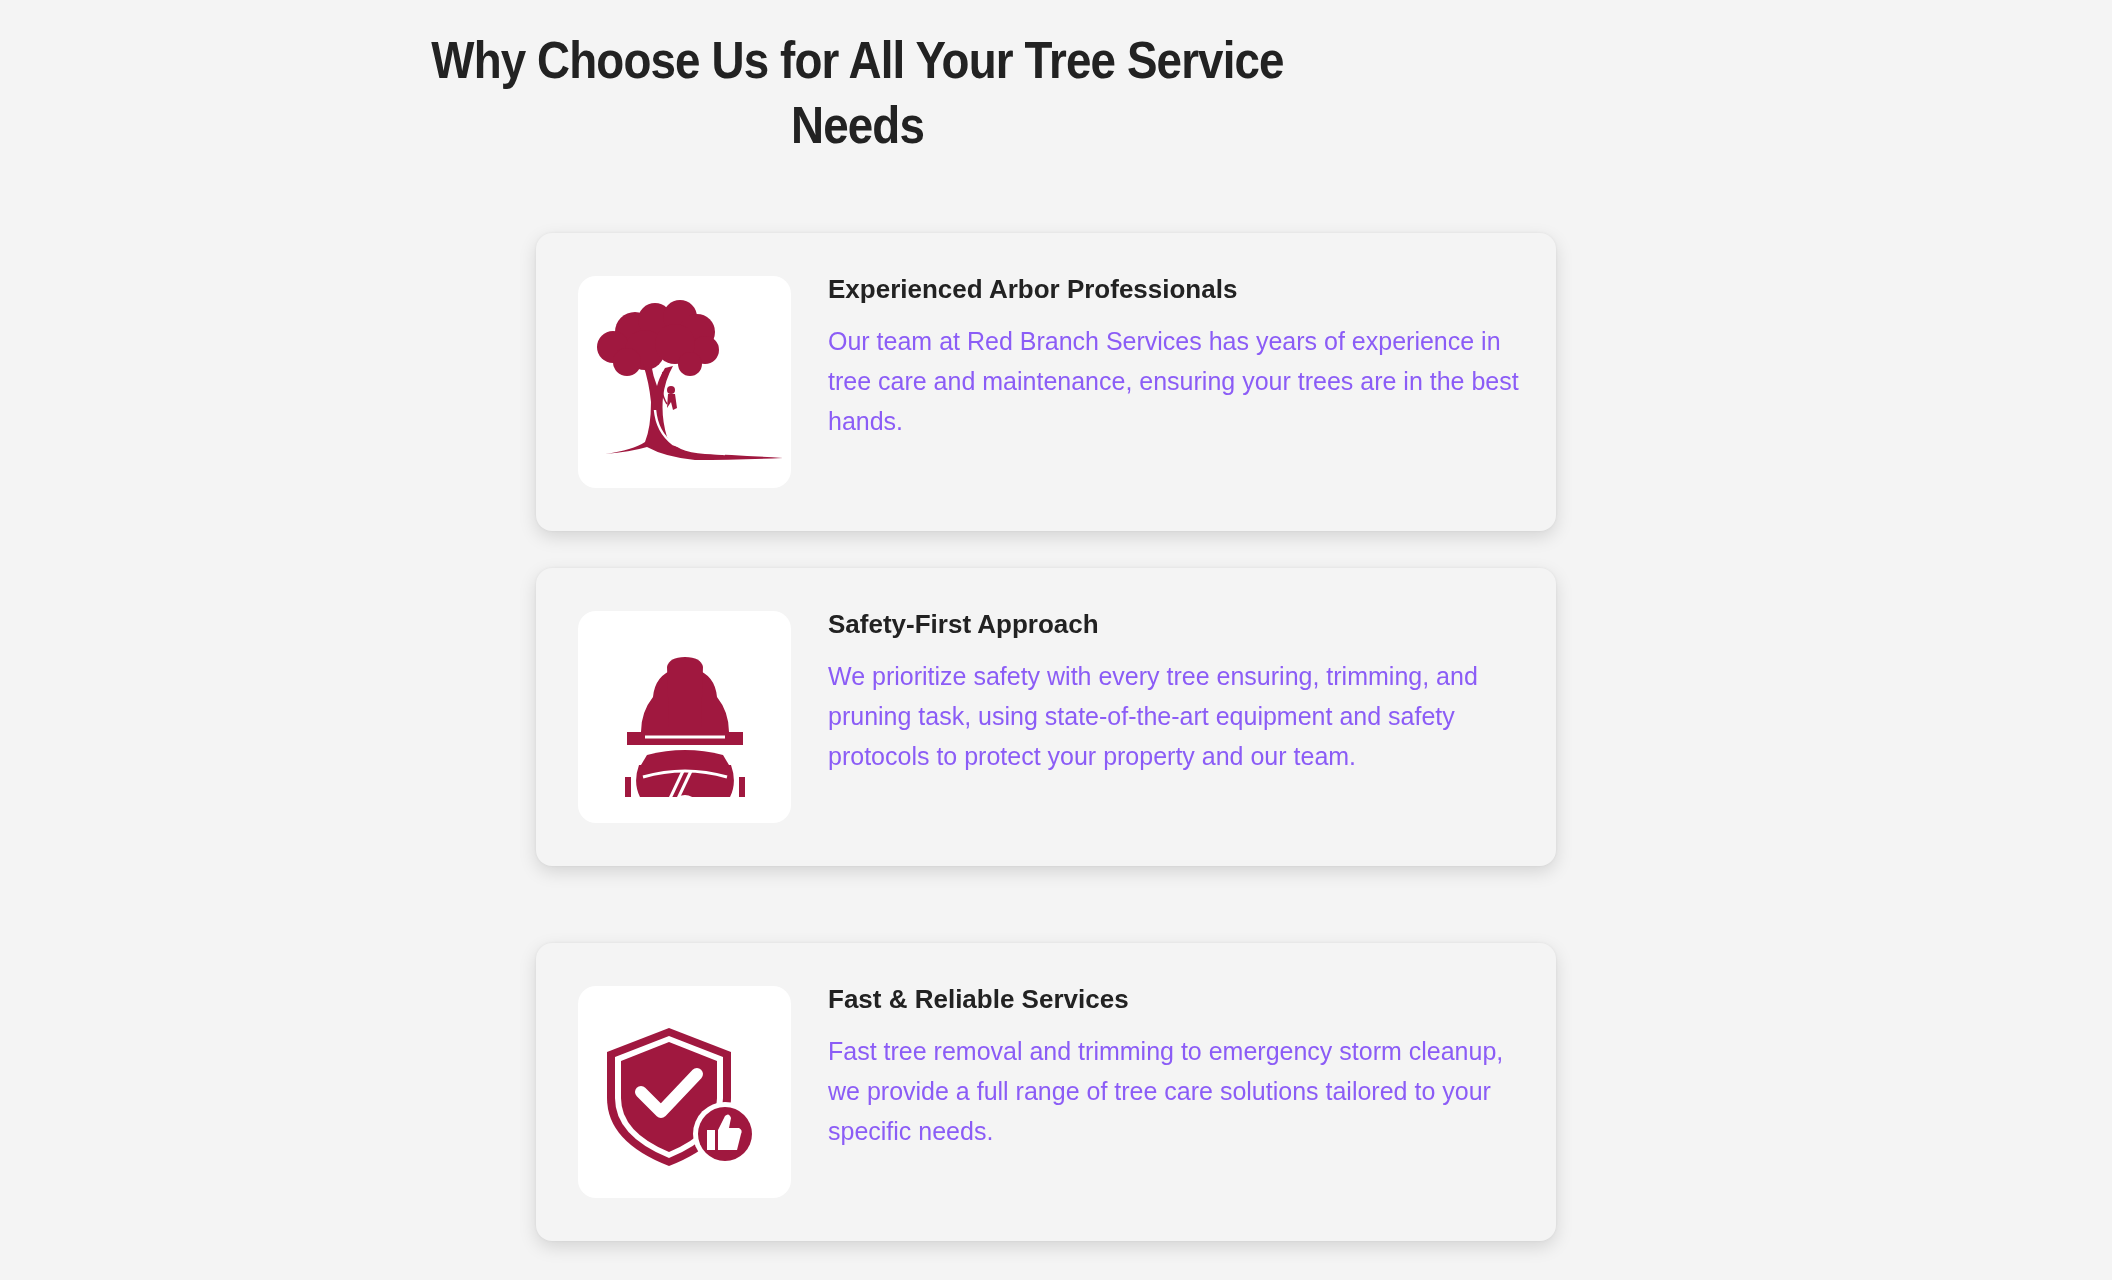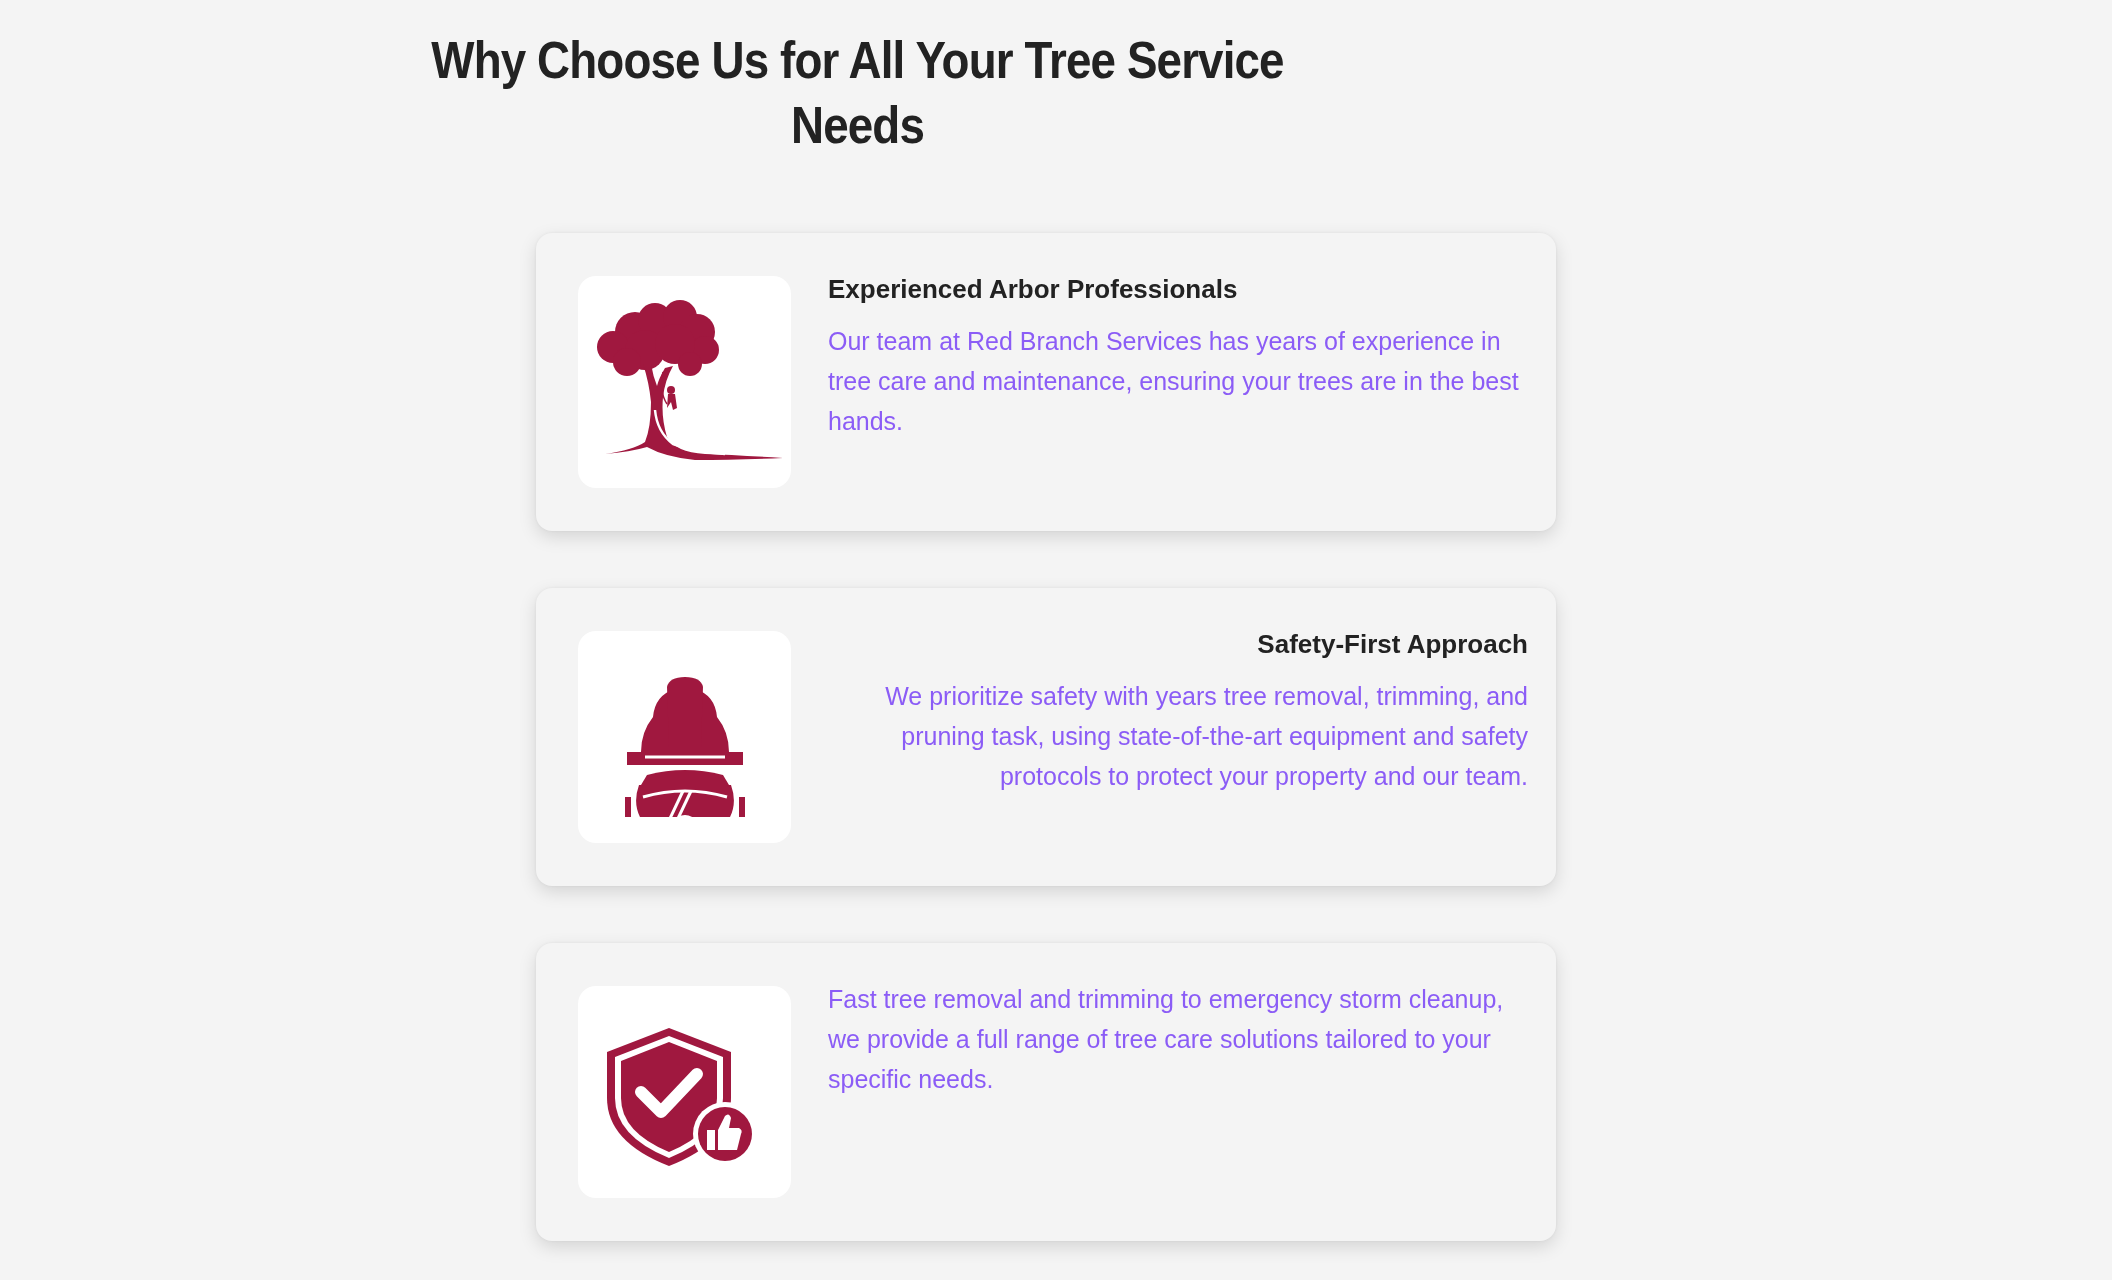--- a/index.html
+++ b/index.html
@@ -77,21 +77,21 @@
         </g>
         <path d="M70 118 Q72 140 88 152 Q110 160 140 162" stroke="#ffffff" stroke-width="2.5" fill="none"></path>
       </svg>
     </div>
     <div class="card-text">
       <h3 class="card-title">Experienced Arbor Professionals</h3>
       <p class="card-desc">Our team at Red Branch Services has years of experience in tree care and maintenance, ensuring your trees are in the best hands.</p>
     </div>
   </div>
 
-  <div class="card" style="top:588px;text-align:right;">
+  <div class="card" style="top:568px;">
     <div class="icon-box">
       <svg width="160" height="160" viewBox="0 0 160 160">
         <g fill="#a0183f">
 
           <path d="M48 60 Q50 38 70 32 L74 32 L78 90 L82 90 L86 32 L90 32 Q110 38 112 60 Q124 75 124 95 L138 95 L138 108 L22 108 L22 95 L36 95 Q36 75 48 60 Z"></path>
           <path d="M62 30 Q64 20 80 20 Q96 20 98 30 L96 90 L64 90 Z"></path>
 
           <path d="M42 118 Q80 108 118 118 L124 128 L36 128 Z"></path>
 
           <path d="M34 128 L126 128 Q134 150 120 168 Q108 176 96 168 Q88 158 80 158 Q72 158 64 168 Q52 176 40 168 Q26 150 34 128 Z"></path>
@@ -101,21 +101,21 @@
         <g stroke="#ffffff" stroke-width="3" fill="none">
           <line x1="40" y1="100" x2="120" y2="100"></line>
           <path d="M38 140 Q80 128 122 140"></path>
           <line x1="60" y1="172" x2="78" y2="134"></line>
           <line x1="68" y1="172" x2="86" y2="134"></line>
         </g>
       </svg>
     </div>
     <div class="card-text">
       <h3 class="card-title">Safety-First Approach</h3>
-      <p class="card-desc">We prioritize safety with years tree removal, trimming, and pruning task, using state-of-the-art equipment and safety protocols to protect your property and our team.</p>
+      <p class="card-desc">We prioritize safety with every tree ensuring, trimming, and pruning task, using state-of-the-art equipment and safety protocols to protect your property and our team.</p>
     </div>
   </div>
 
   <div class="card" style="top:943px;">
     <div class="icon-box">
       <svg width="160" height="160" viewBox="0 0 160 160">
 
         <path d="M64 16 L126 40 L126 86 Q126 130 64 154 Q2 130 2 86 L2 40 Z" fill="#a0183f"></path>
         <path d="M64 24 L118 45 L118 86 Q118 124 64 146 Q10 124 10 86 L10 45 Z" fill="#ffffff"></path>
         <path d="M64 30 L112 49 L112 86 Q112 120 64 140 Q16 120 16 86 L16 49 Z" fill="#a0183f"></path>
@@ -124,16 +124,17 @@
 
         <circle cx="120" cy="122" r="32" fill="#ffffff"></circle>
         <circle cx="120" cy="122" r="27" fill="#a0183f"></circle>
         <g fill="#ffffff">
           <rect x="102" y="118" width="8" height="20"></rect>
           <path d="M113 118 L120 104 Q124 100 126 106 L124 116 L134 116 Q138 118 136 122 L132 138 L113 138 Z"></path>
         </g>
       </svg>
     </div>
     <div class="card-text">
+      <h3 class="card-title">Fast &amp; Reliable Services</h3>
       <p class="card-desc">Fast tree removal and trimming to emergency storm cleanup, we provide a full range of tree care solutions tailored to your specific needs.</p>
     </div>
   </div>
 </div>
 
 </body></html>

